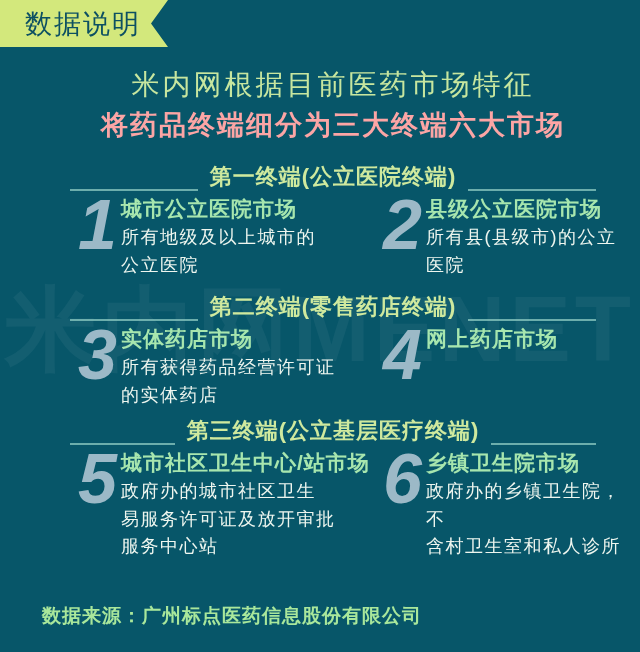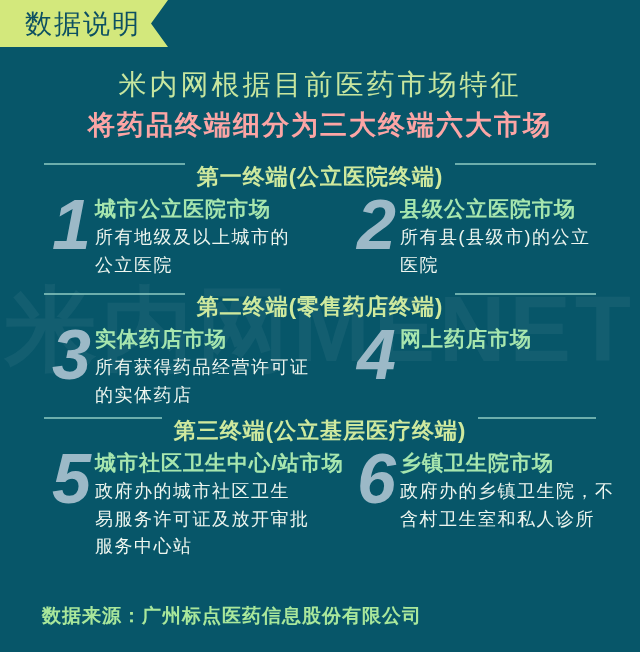--- a/index.html
+++ b/index.html
@@ -9,41 +9,41 @@
     background:#075669;
     overflow:hidden;
     font-family:"Liberation Sans","DejaVu Sans",sans-serif;
   }
   
   .watermark{
     position:absolute;top:268px;left:50%;transform:translateX(-50%);
     font-size:92px;font-weight:bold;letter-spacing:4px;white-space:nowrap;
     color:rgba(255,255,255,0.05);z-index:0;user-select:none;
   }
-  .content{position:relative;z-index:1;}
+  .content{position:relative;z-index:1;margin-left:26px;}
   
   .ribbon{
     position:absolute;top:0;left:0;z-index:2;
     width:168px;height:47px;
     background:#d3e87c;
     clip-path:polygon(0 0,100% 0,calc(100% - 17px) 50%,100% 100%,0 100%);
     color:#0d5062;font-size:27px;font-weight:normal;
     line-height:48px;padding-left:25px;box-sizing:border-box;
     letter-spacing:2px;
   }
   .titles{padding-top:68px;text-align:center;}
   .title-1{
     font-size:28px;color:#c7e69f;letter-spacing:3px;line-height:34px;font-weight:500;
   }
   .title-2{
     font-size:27px;color:#fca5a5;font-weight:bold;letter-spacing:2px;
     line-height:40px;margin-top:3px;
   }
   .sec-header{
-    display:flex;align-items:flex-start;justify-content:center;
+    display:flex;align-items:flex-end;justify-content:center;
     padding:0 44px;line-height:28px;
   }
   .sec-header .line{
     flex:1;height:2px;background:#8fccc3;opacity:0.75;
   }
   .sec-title{
     color:#cfe99e;font-size:22px;font-weight:bold;letter-spacing:1px;
     padding:0 12px;white-space:nowrap;
   }
   .sec-1{margin-top:18px;}

